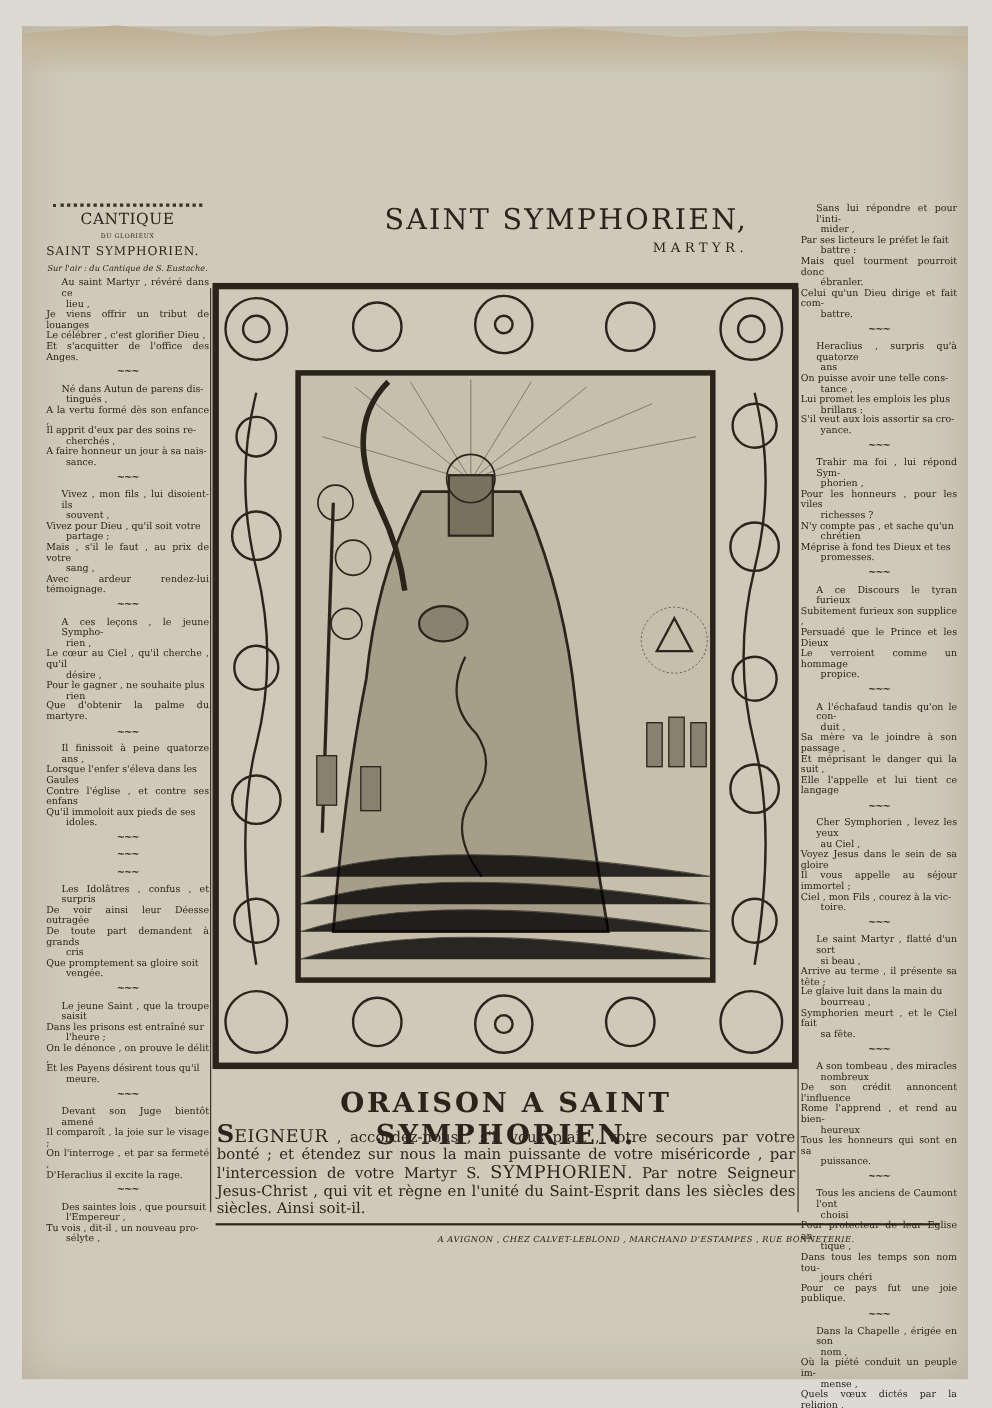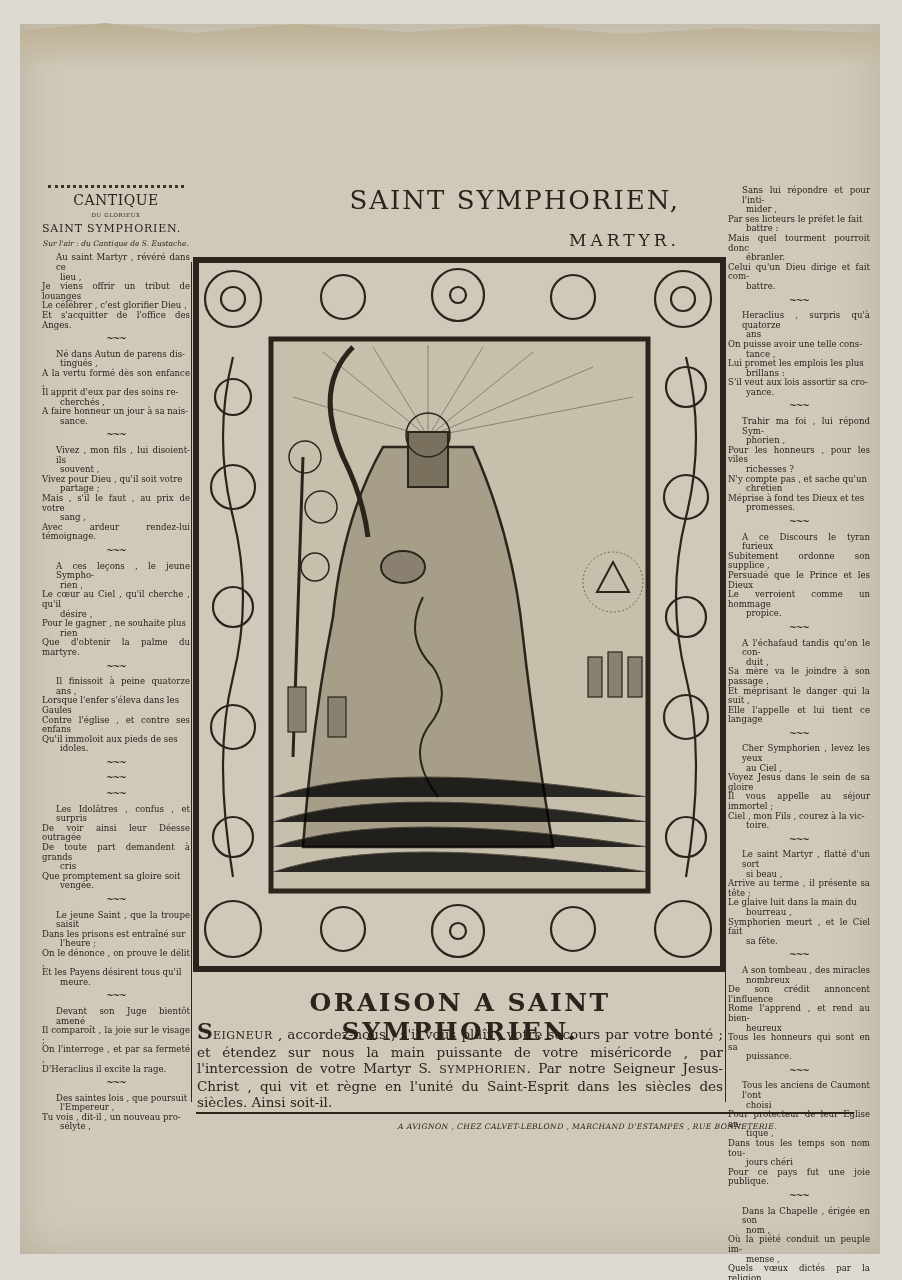--- a/index.html
+++ b/index.html
@@ -24,26 +24,26 @@
   .saint-name { text-align: left; font-size: 11px; letter-spacing: 0.8px; margin-bottom: 5px; }
   .air { text-align: center; font-size: 7.5px; font-style: italic; margin-bottom: 5px; }
   .stanza { margin-bottom: 4px; }
   .line { display: block; text-align: justify; }
   .line.indent { padding-left: 14px; }
   .line.cont { padding-left: 18px; }
   .sep { display: block; text-align: center; font-size: 9px; letter-spacing: -1px; margin: 3px 0 6px 0; font-weight: bold; }
   .vline { position: absolute; background: #2c251c; width: 1px; }
   .title { position: absolute; left: 240px; top: 186px; width: 440px; text-align: right; }
   .title-main { font-size: 26px; letter-spacing: 2px; line-height: 28px; }
-  .title-sub { font-size: 17px; letter-spacing: 4px; margin-top: 16px; }
+  .title-sub { font-size: 12px; letter-spacing: 4px; margin-top: 4px; }
   .woodcut { position: absolute; left: 193px; top: 257px; width: 533px; height: 715px; }
   .oraison-title { position: absolute; left: 195px; top: 988px; width: 530px; text-align: center; font-size: 25px; letter-spacing: 2.5px; font-weight: bold; }
   .oraison-text { position: absolute; left: 197px; top: 1025px; width: 526px; font-size: 13.5px; line-height: 16px; text-align: justify; }
   .dropcap { font-size: 22px; font-weight: bold; line-height: 12px; }
-  .smcap { font-size: 11px; letter-spacing: 0.5px; }
+  .smcap { font-size: 16px; letter-spacing: 0.5px; }
   .bottom-rule { position: absolute; left: 196px; top: 1112px; width: 658px; height: 2px; background: #2c251c; }
   .imprint { position: absolute; left: 398px; top: 1122px; font-size: 7.6px; letter-spacing: 0.4px; font-style: italic; }
 </style>
 </head>
 <body>
 
 <div class="sheet"></div>
 <div class="stain"></div>
 
 <div class="col col-left">
@@ -258,21 +258,21 @@
         <span class="line">Pour les honneurs , pour les viles</span>
         <span class="line cont">richesses ?</span>
         <span class="line">N'y compte pas , et sache qu'un</span>
         <span class="line cont">chrétien</span>
         <span class="line">Méprise à fond tes Dieux et tes</span>
         <span class="line cont">promesses.</span>
       </div>
       <span class="sep">~~~</span>
       <div class="stanza">
         <span class="line indent">A ce Discours le tyran furieux</span>
-        <span class="line">Subitement ordonne son supplice ,</span>
+        <span class="line">Subitement furieux son supplice ,</span>
         <span class="line">Persuadé que le Prince et les Dieux</span>
         <span class="line">Le verroient comme un hommage</span>
         <span class="line cont">propice.</span>
       </div>
       <span class="sep">~~~</span>
       <div class="stanza">
         <span class="line indent">A l'échafaud tandis qu'on le con-</span>
         <span class="line cont">duit ,</span>
         <span class="line">Sa mère va le joindre à son passage ,</span>
         <span class="line">Et méprisant le danger qui la suit ,</span>

